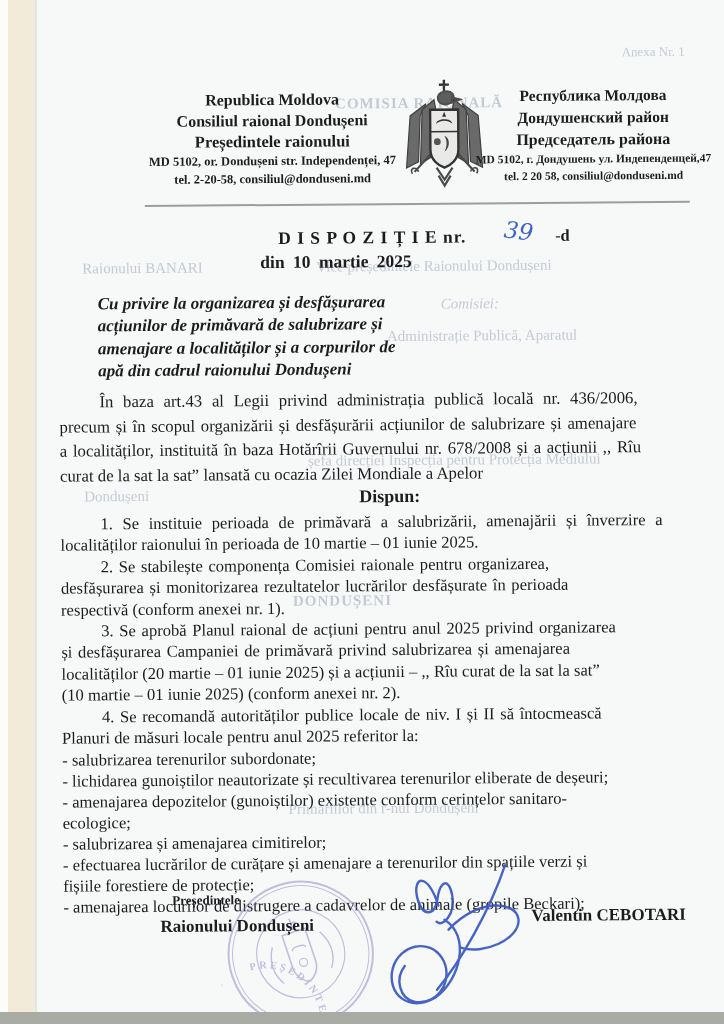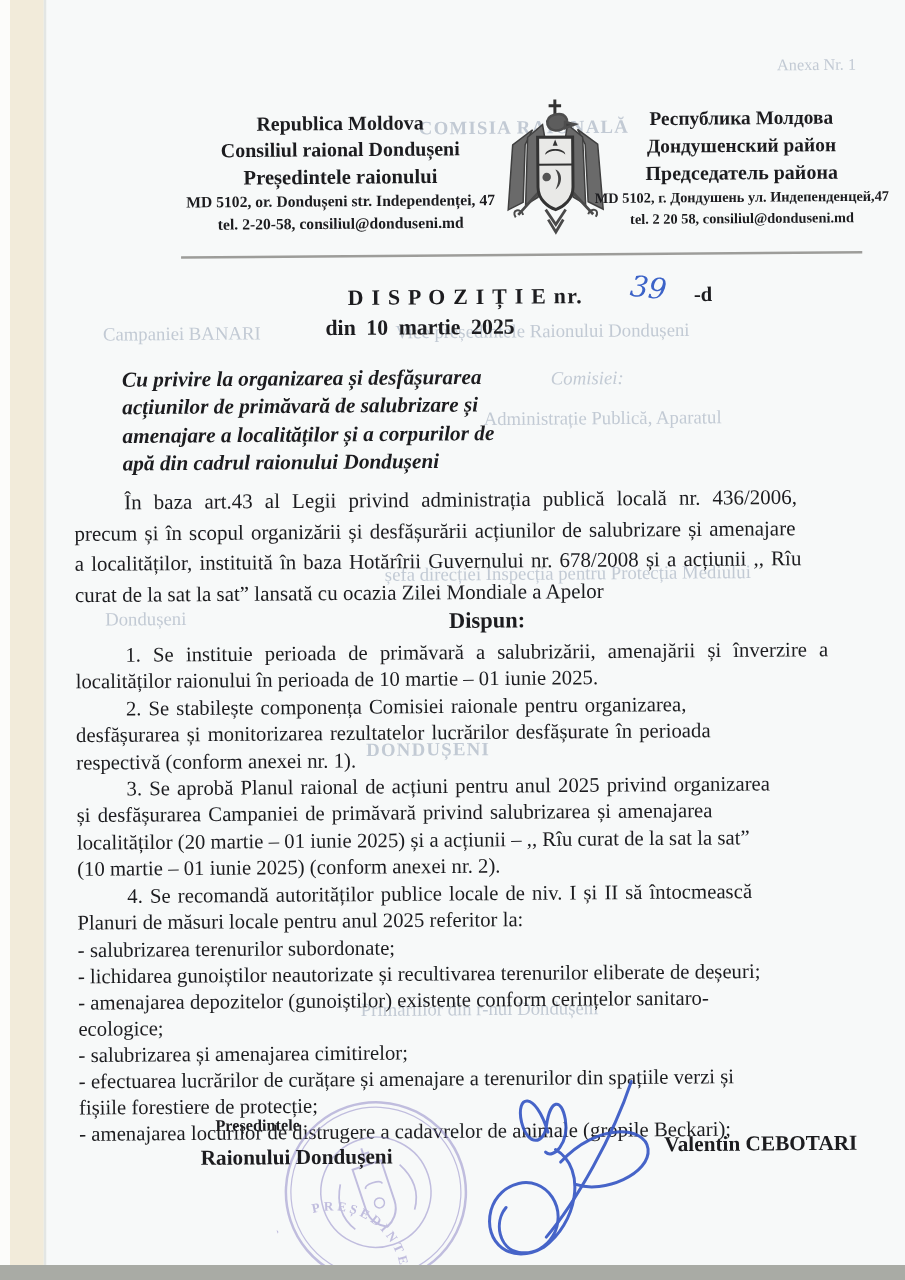--- a/index.html
+++ b/index.html
@@ -69,21 +69,21 @@
 <body>
 
 <div class="edge-white"></div>
 <div class="edge-cream"></div>
 <div class="edge-seam"></div>
 
 <div class="scan">
 
   <div class="ghost" style="left:608px;top:46px;font-size:13px;margin-left:17px;">Anexa Nr. 1</div>
   <div class="ghost b" style="left:338px;top:95px;letter-spacing:1px;">COMISIA RAIONALĂ</div>
-  <div class="ghost" style="left:84px;top:258px;">Campaniei BANARI</div>
+  <div class="ghost" style="left:84px;top:258px;">Raionului BANARI</div>
   <div class="ghost" style="left:318px;top:258px;">Vice președintele  Raionului Dondușeni</div>
   <div class="ghost" style="left:442px;top:296px;font-style:italic;">Comisiei:</div>
   <div class="ghost" style="left:388px;top:328px;">Administrație Publică, Aparatul</div>
   <div class="ghost" style="left:308px;top:452px;">șefa direcției Inspecția pentru Protecția Mediului</div>
   <div class="ghost" style="left:84px;top:486px;">Dondușeni</div>
   <div class="ghost b" style="left:292px;top:592px;letter-spacing:1px;">DONDUȘENI</div>
   <div class="ghost" style="left:286px;top:800px;">Primăriilor din r-nul Dondușeni</div>
 
   <div class="hdr-left">
     <div class="l1">Republica Moldova</div>

